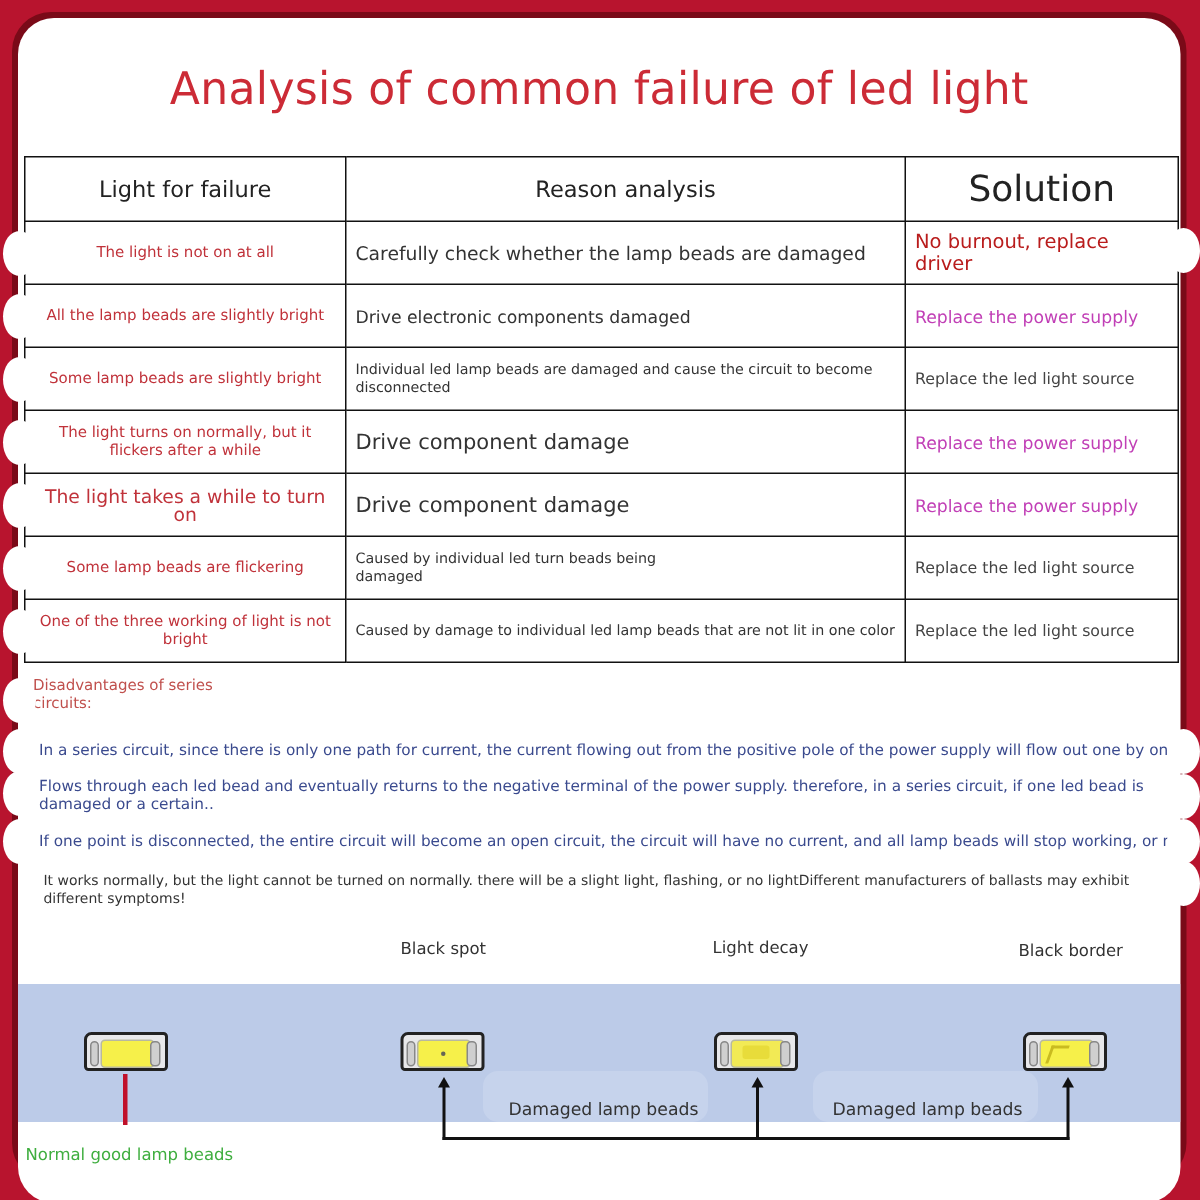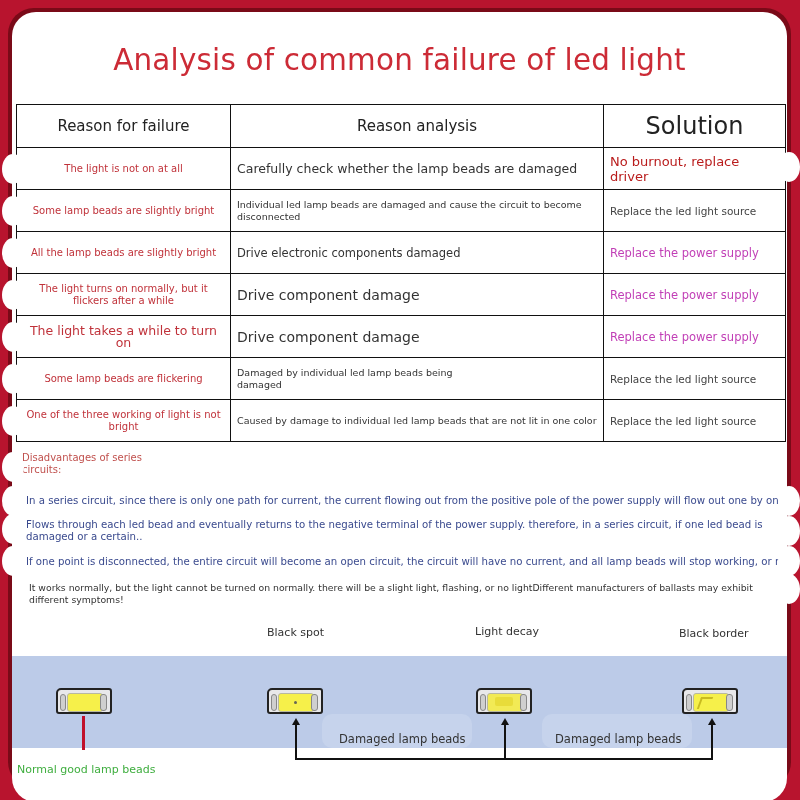--- a/index.html
+++ b/index.html
@@ -100,52 +100,52 @@
 <body>
 
 <div class="frame"></div>
 <div class="card">
 
   <div class="title">Analysis of common failure of led light</div>
 
   <table class="fail">
     <tbody>
         <tr>
-      <th class="c1h" style="width:201px">Reason for failure</th>
+      <th class="c1h" style="width:201px">Light for failure</th>
       <th style="width:360px">Reason analysis</th>
       <th class="sol">Solution</th>
     </tr>
     <tr>
       <td class="c1">The light is not on at all</td>
       <td class="c2">Carefully check whether the lamp beads are damaged</td>
       <td class="c3 dark">No burnout, replace driver</td>
     </tr>
     <tr>
+      <td class="c1">All the lamp beads are slightly bright</td>
+      <td class="c2" style="font-size:11.5px">Drive electronic components damaged</td>
+      <td class="c3 magenta">Replace the power supply</td>
+    </tr>
+    <tr>
       <td class="c1">Some lamp beads are slightly bright</td>
       <td class="c2 small">Individual led lamp beads are damaged and cause the circuit to become disconnected</td>
       <td class="c3">Replace the led light source</td>
     </tr>
     <tr>
-      <td class="c1">All the lamp beads are slightly bright</td>
-      <td class="c2" style="font-size:11.5px">Drive electronic components damaged</td>
-      <td class="c3 magenta">Replace the power supply</td>
-    </tr>
-    <tr>
       <td class="c1">The light turns on normally, but it flickers after a while</td>
       <td class="c2 big">Drive component damage</td>
       <td class="c3 magenta">Replace the power supply</td>
     </tr>
     <tr>
       <td class="c1 big">The light takes a while to turn on</td>
       <td class="c2 big">Drive component damage</td>
       <td class="c3 magenta">Replace the power supply</td>
     </tr>
     <tr>
       <td class="c1">Some lamp beads are flickering</td>
-      <td class="c2 small" style="padding-right:130px">Damaged by individual led lamp beads being damaged</td>
+      <td class="c2 small" style="padding-right:130px">Caused by individual led turn beads being damaged</td>
       <td class="c3">Replace the led light source</td>
     </tr>
     <tr>
       <td class="c1">One of the three working of light is not bright</td>
       <td class="c2 small" style="white-space:nowrap">Caused by damage to individual led lamp beads that are not lit in one color</td>
       <td class="c3">Replace the led light source</td>
     </tr>
   </tbody>
     </table>
 

